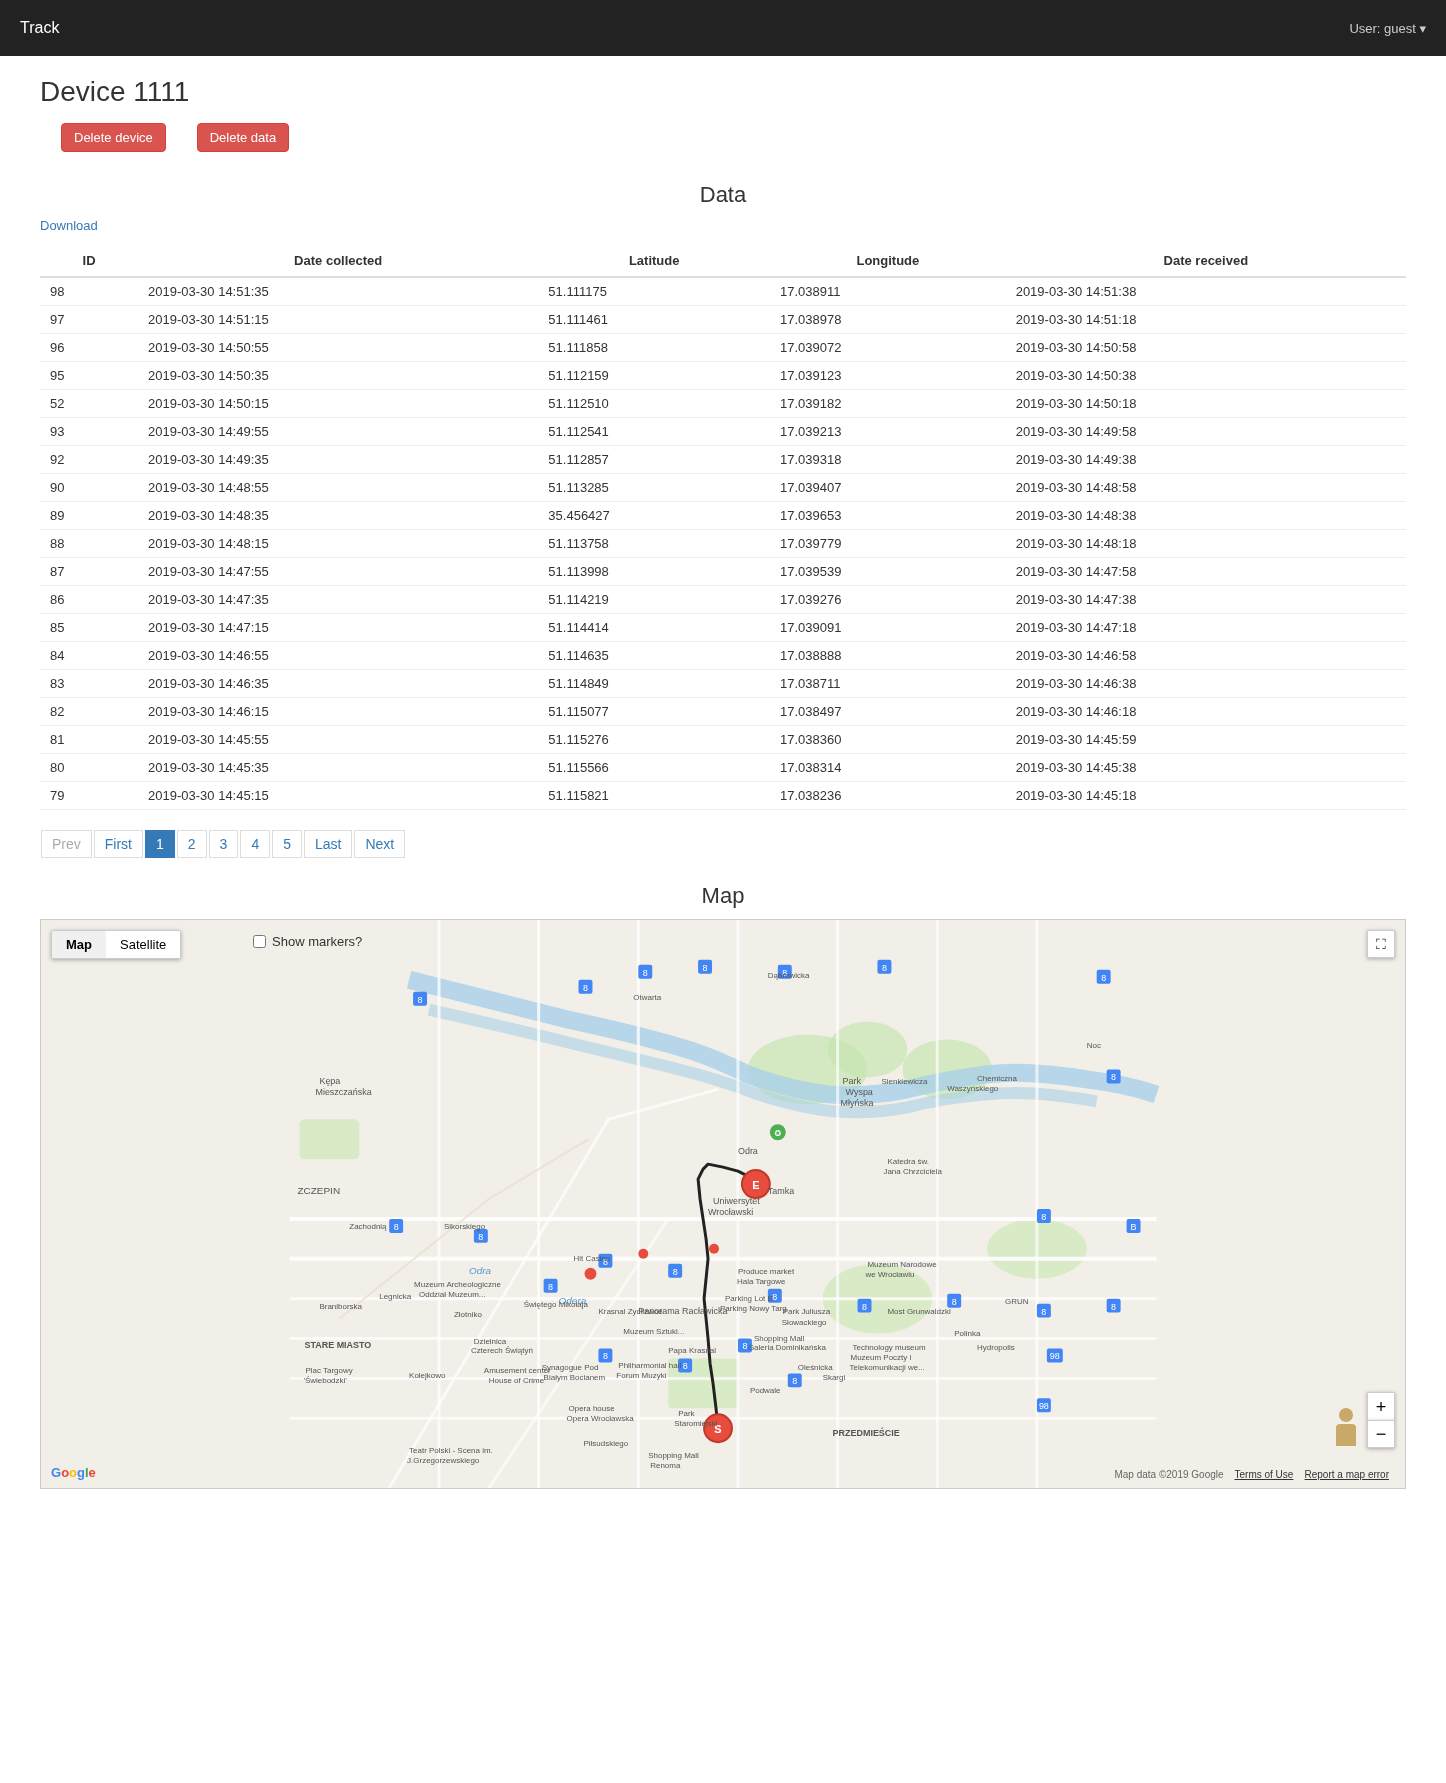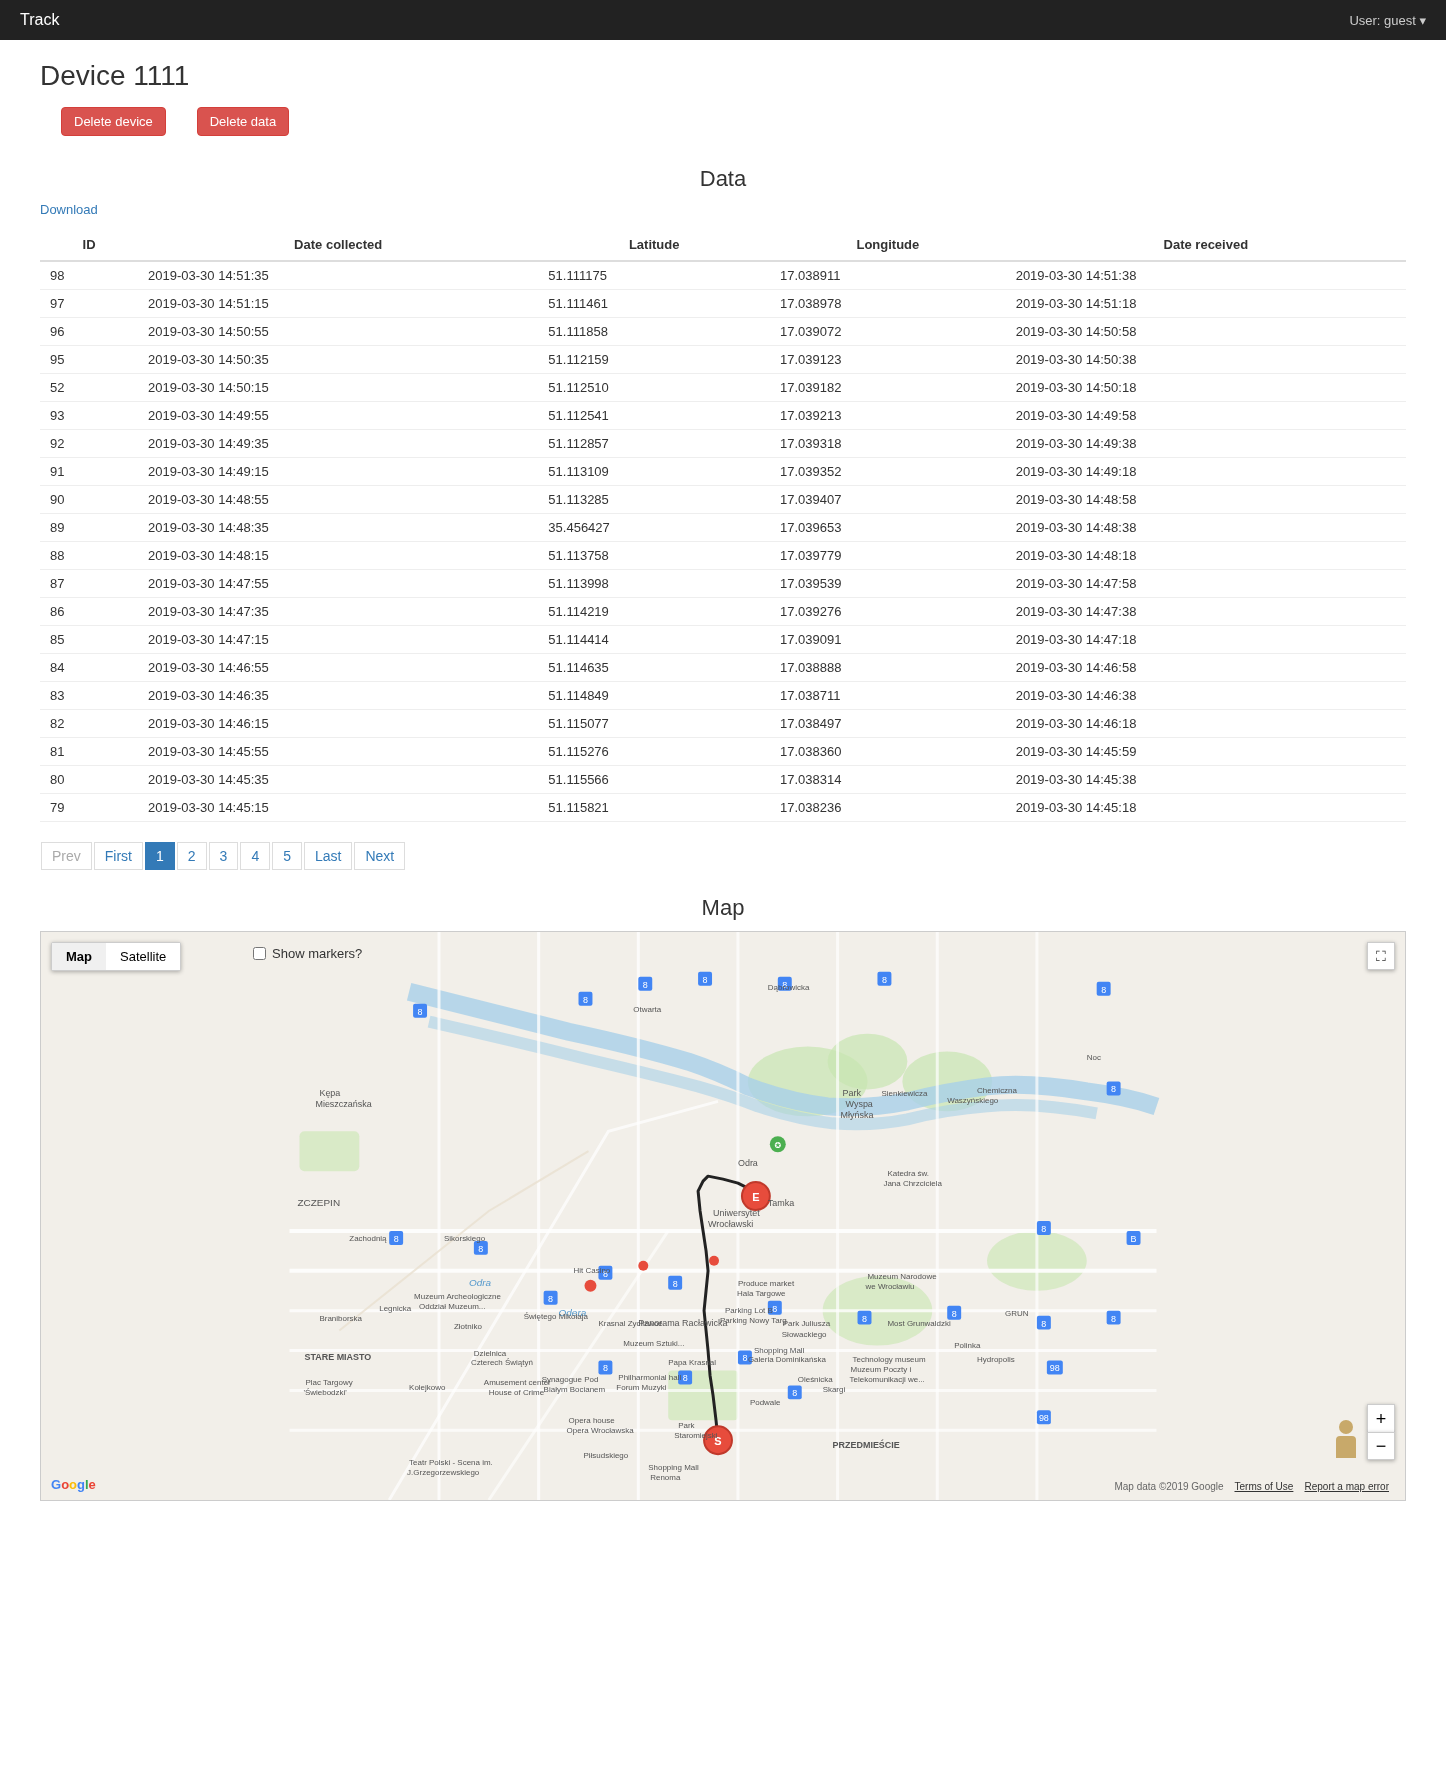--- a/index.html
+++ b/index.html
@@ -3,21 +3,21 @@
   <meta charset="utf-8">
   <style>
     * { box-sizing: border-box; margin: 0; padding: 0; }
     body { font-family: Arial, sans-serif; font-size: 14px; background: #fff; color: #333; }
 
     
     .navbar {
       background: #222;
       color: #fff;
       padding: 0 20px;
-      height: 40px;
+      height: 56px;
       display: flex;
       align-items: center;
       justify-content: space-between;
     }
     .navbar-brand { font-size: 16px; color: #fff; text-decoration: none; }
     .navbar-user { font-size: 13px; color: #ccc; cursor: pointer; }
 
     
     .main { padding: 20px 40px; }
 
@@ -285,27 +285,20 @@
       <td>51.112541</td>
       <td>17.039213</td>
       <td>2019-03-30 14:49:58</td>
     </tr>
           <tr>
       <td>92</td>
       <td>2019-03-30 14:49:35</td>
       <td>51.112857</td>
       <td>17.039318</td>
       <td>2019-03-30 14:49:38</td>
-    </tr>
-          <tr>
-      <td>91</td>
-      <td>2019-03-30 14:49:15</td>
-      <td>51.113109</td>
-      <td>17.039352</td>
-      <td>2019-03-30 14:49:18</td>
     </tr>
           <tr>
       <td>90</td>
       <td>2019-03-30 14:48:55</td>
       <td>51.113285</td>
       <td>17.039407</td>
       <td>2019-03-30 14:48:58</td>
     </tr>
           <tr>
       <td>89</td>

